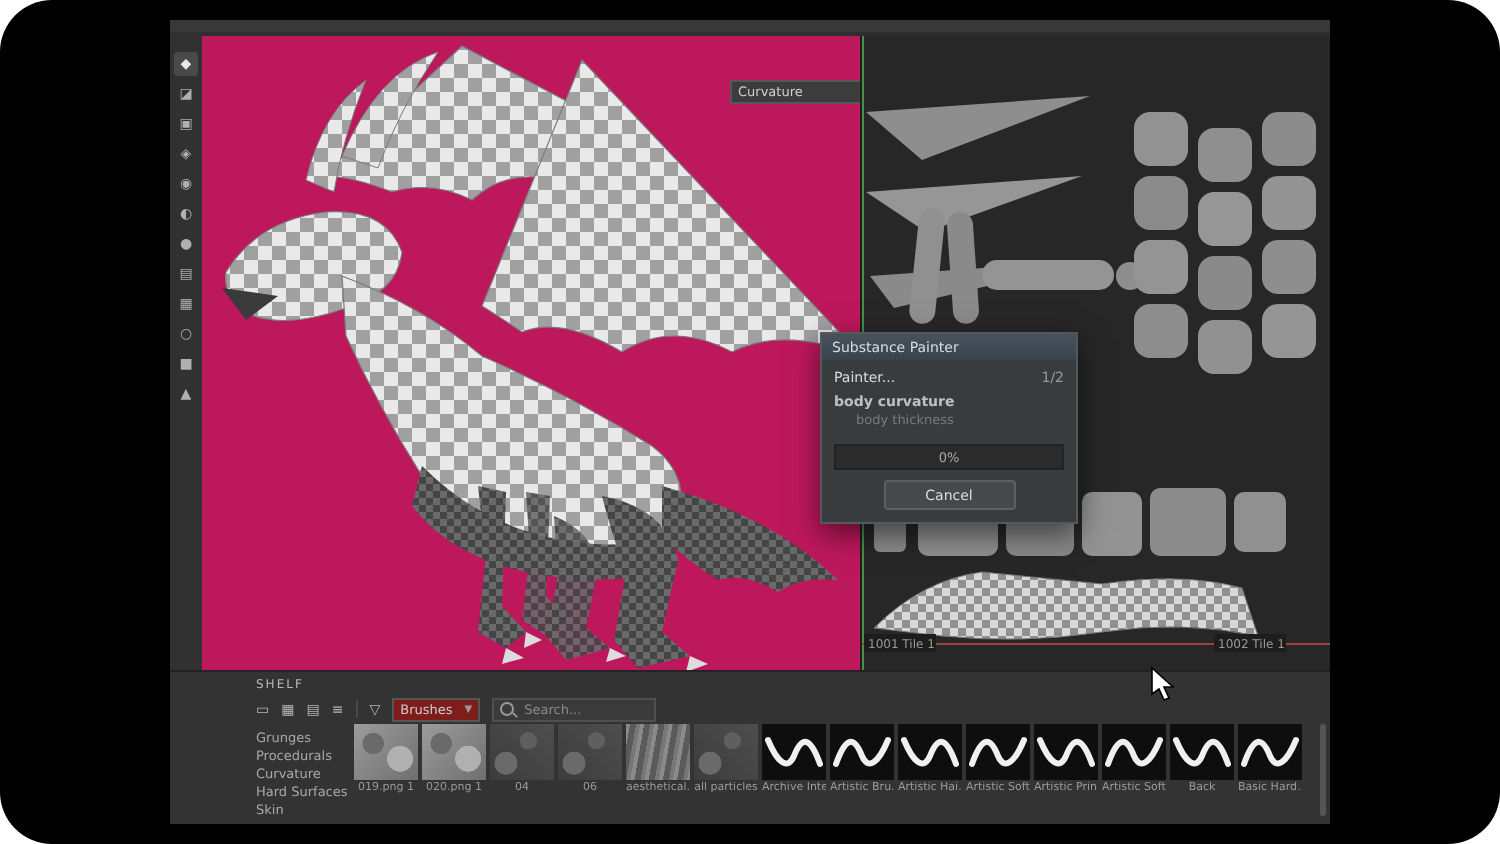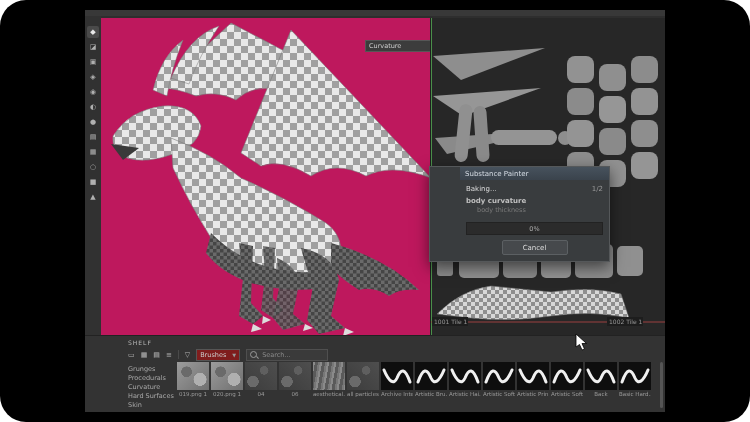--- a/index.html
+++ b/index.html
@@ -9,21 +9,21 @@
   
   .toolcol{position:absolute;left:0;top:6px;width:16px;height:319px;background:#313131;display:flex;flex-direction:column;align-items:center;padding-top:10px;box-sizing:border-box;}
   .tool{width:12px;height:12px;margin-bottom:3px;display:flex;align-items:center;justify-content:center;font-size:7px;color:#b0b0b0;border-radius:2px;}
   .tool.active{background:#4a4a4a;color:#e8e8e8;}
   
   .vp3d{position:absolute;left:16px;top:8px;width:330px;height:317px;background:#be185d;overflow:hidden;}
   .vp2d{position:absolute;left:346px;top:8px;width:234px;height:317px;background:#272727;overflow:hidden;}
   .vp-divider{position:absolute;left:345px;top:8px;width:1px;height:317px;background:#1e1e1e;}
   .mode-dd{position:absolute;left:264px;top:22px;width:82px;height:12px;background:#3c3c3c;border:1px solid #565656;box-sizing:border-box;color:#cfcfcf;font-size:6.5px;display:flex;align-items:center;justify-content:space-between;padding:0 3px;}
   
-  .dialog{position:absolute;left:344px;top:156px;width:181px;height:96px;background:#393c3e;border:1px solid #55585a;box-sizing:border-box;box-shadow:0 5px 14px rgba(0,0,0,.55);z-index:5;padding-left:30px;}
+  .dialog{position:absolute;left:325px;top:156px;width:129px;height:96px;background:#393c3e;border:1px solid #55585a;box-sizing:border-box;box-shadow:0 5px 14px rgba(0,0,0,.55);z-index:5;}
   .dlg-title{height:13px;background:linear-gradient(#47525d,#3a434c);color:#d7dee6;font-size:7px;display:flex;align-items:center;padding:0 5px;}
   .dlg-body{padding:5px 6px 0 6px;}
   .dlg-row1{display:flex;justify-content:space-between;font-size:7px;color:#dddddd;}
   .dlg-row1 .cnt{color:#9a9a9a;margin-left:46px;}
   .dlg-cur{font-size:7px;color:#c0c0c0;margin-top:4px;font-weight:bold;}
   .dlg-next{font-size:6.5px;color:#7a7a7a;margin-top:1px;margin-left:11px;}
   .dlg-prog{margin-top:8px;height:11px;background:#2b2b2b;border:1px solid #222;display:flex;align-items:center;justify-content:center;font-size:6.5px;color:#aaaaaa;}
   .dlg-cancel{margin:5px auto 0 auto;width:64px;height:13px;background:#46494c;border:1px solid #5c6063;border-radius:2px;color:#dddddd;font-size:7px;display:flex;align-items:center;justify-content:center;}
   
   .shelf{position:absolute;left:0;top:325px;width:580px;height:77px;background:#333333;border-top:1px solid #222;box-sizing:border-box;}
@@ -170,21 +170,21 @@
         <text x="3" y="306" font-size="6" fill="#999999">1001 Tile 1</text>
         <rect x="176" y="299" width="36" height="9" fill="#1d1d1d"></rect>
         <text x="178" y="306" font-size="6" fill="#999999">1002 Tile 1</text>
       </svg>
     </div>
 
     <div class="dialog">
       <div class="dlg-title">Substance Painter</div>
       <div class="dlg-body">
         <div class="dlg-row1">
-          <span>Baking...</span>
+          <span>Painter...</span>
           <span class="cnt">1/2</span>
         </div>
         <div class="dlg-cur">body curvature</div>
         <div class="dlg-next">body thickness</div>
         <div class="dlg-prog">
           <span>0%</span>
         </div>
         <div class="dlg-cancel">Cancel</div>
       </div>
     </div>

